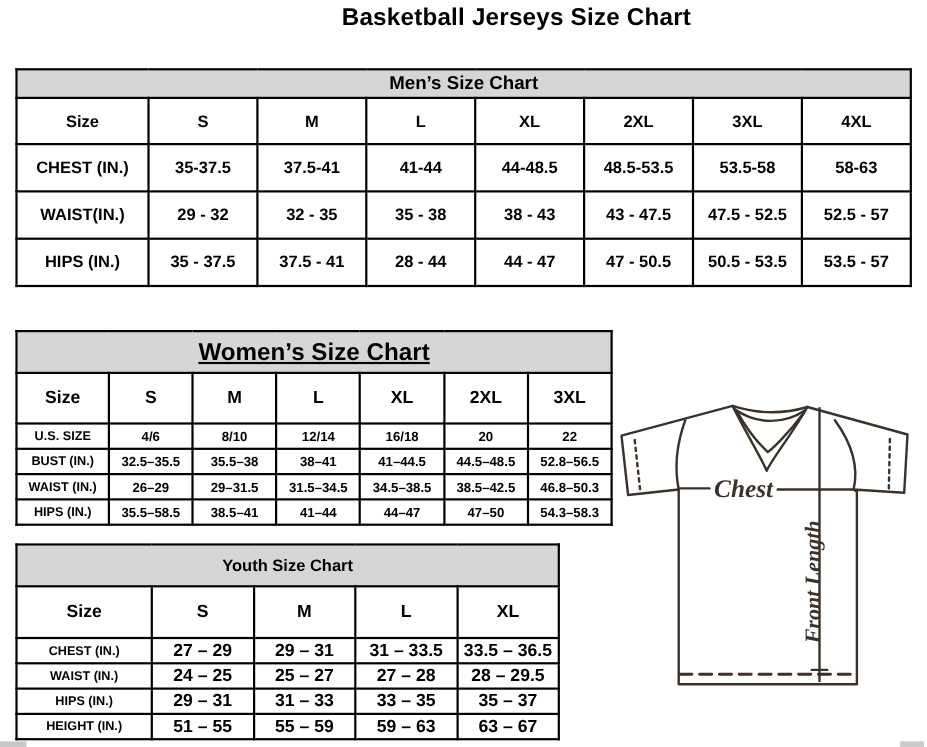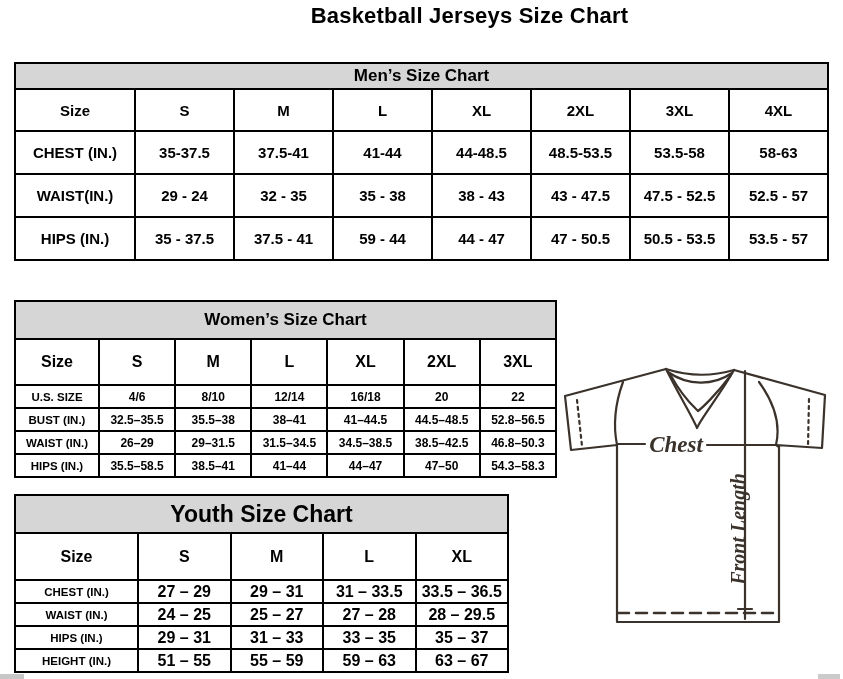--- a/index.html
+++ b/index.html
@@ -29,31 +29,31 @@
   .mens .chart-title-cell { font-size:17px; }
 
   
   .womens { left:14px; top:300px; width:543px; }
   .womens tr.title-row  { height:38px; }
   .womens tr.header-row { height:46px; }
   .womens tr.data-row   { height:23px; }
   .womens th { font-size:16px; }
   .womens td { font-size:12px; }
   .womens td.row-label { font-size:11.5px;text-align:center; }
-  .womens .chart-title-cell { font-size:17px; }
+  .womens .chart-title-cell { font-size:22px;text-decoration:underline; }
 
   
   .youth { left:14px; top:494px; width:495px; }
   .youth tr.title-row  { height:38px; }
   .youth tr.header-row { height:47px; }
   .youth tr.data-row   { height:23px; }
   .youth th { font-size:16px; }
   .youth td { font-size:16px; }
   .youth td.row-label { font-size:11.5px; }
-  .youth .chart-title-cell { font-size:23px; }
+  .youth .chart-title-cell { font-size:15px; }
 
   
   .jersey-svg { position:absolute; left:555px; top:355px; }
   .jersey-svg .chest-text {
     font-family:"Liberation Serif", serif; font-style:italic; font-weight:bold;
     font-size:23px; fill:#3a322b;
   }
   .jersey-svg .frontlen-text {
     font-family:"Liberation Serif", serif; font-style:italic; font-weight:bold;
     font-size:20px; fill:#3a322b;
@@ -100,33 +100,33 @@
         <td>35-37.5</td>
         <td>37.5-41</td>
         <td>41-44</td>
         <td>44-48.5</td>
         <td>48.5-53.5</td>
         <td>53.5-58</td>
         <td>58-63</td>
       </tr>
       <tr class="data-row">
         <td class="row-label">WAIST(IN.)</td>
-        <td>29 - 24</td>
+        <td>29 - 32</td>
         <td>32 - 35</td>
         <td>35 - 38</td>
         <td>38 - 43</td>
         <td>43 - 47.5</td>
         <td>47.5 - 52.5</td>
         <td>52.5 - 57</td>
       </tr>
       <tr class="data-row">
         <td class="row-label">HIPS (IN.)</td>
         <td>35 - 37.5</td>
         <td>37.5 - 41</td>
-        <td>59 - 44</td>
+        <td>28 - 44</td>
         <td>44 - 47</td>
         <td>47 - 50.5</td>
         <td>50.5 - 53.5</td>
         <td>53.5 - 57</td>
       </tr>
     </tbody>
   </table>
 
   <table class="size-table womens">
     <colgroup>

